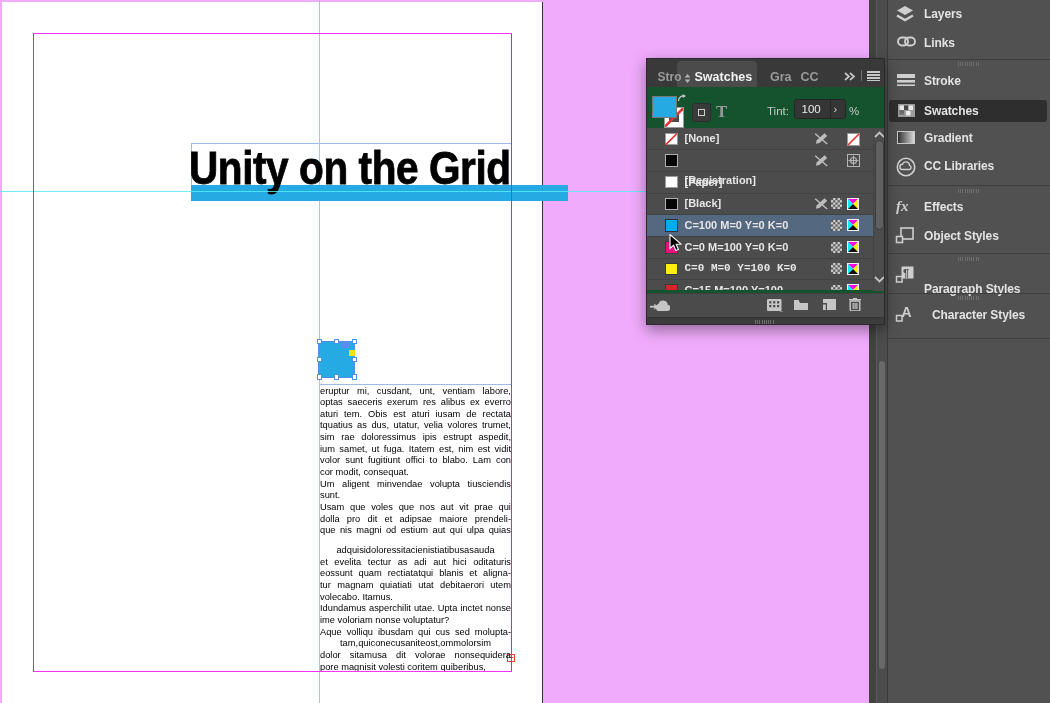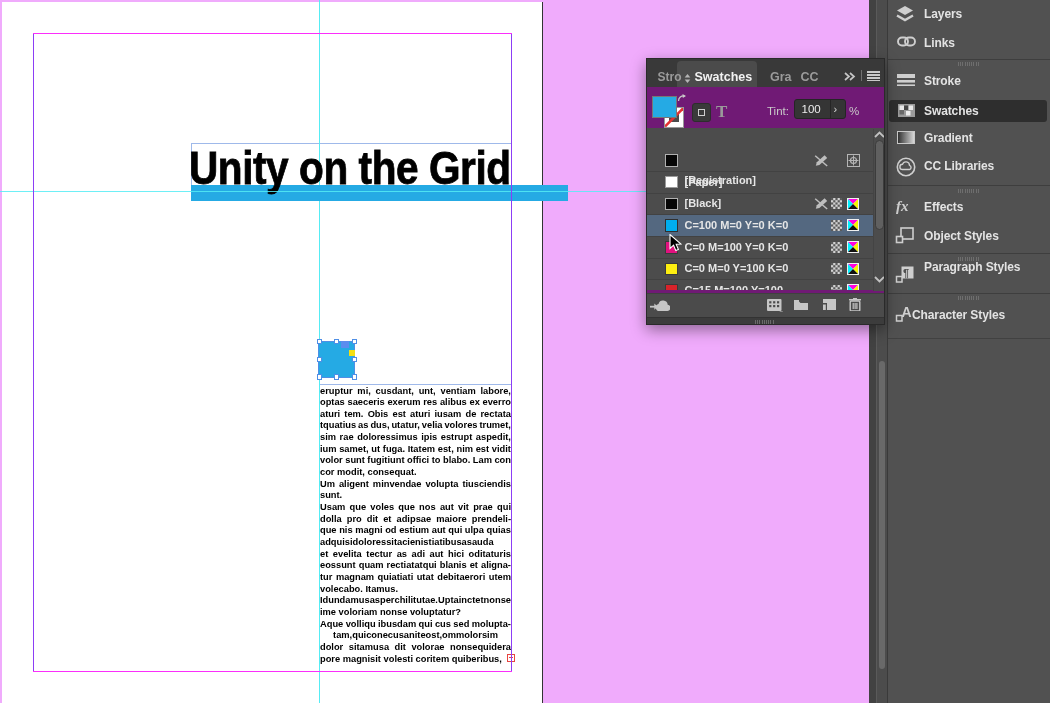--- a/index.html
+++ b/index.html
@@ -45,21 +45,21 @@
     <div class="abs handle" style="left:334.2px;top:374.4px;"></div>
     <div class="abs handle" style="left:351.8px;top:374.4px;"></div>
 
     <div class="abs" style="left:320px;top:384.4px;width:191px;height:1px;background:#9fb9ea;"></div>
 
     <div class="abs" style="left:506.5px;top:653.5px;width:8.5px;height:8.5px;border:1px solid #e8443f;background:#fff;">
       <div class="abs" style="left:3px;top:1px;width:1.2px;height:4.6px;background:#e8443f;"></div>
       <div class="abs" style="left:1.3px;top:2.7px;width:4.6px;height:1.2px;background:#e8443f;"></div>
     </div>
 
-    <div class="abs" id="body" style="left:320px;top:385.5px;width:191px;font-size:9.3px;line-height:11.65px;color:#000;font-weight:700;">
+    <div class="abs" id="body" style="left:320px;top:385.5px;width:191px;font-size:9.3px;line-height:11.65px;color:#000;font-weight:400;">
         <div style="white-space:nowrap;display:flex;justify-content:space-between;">
           <span>eruptur</span>
           <span>mi,</span>
           <span>cusdant,</span>
           <span>unt,</span>
           <span>ventiam</span>
           <span>labore,</span>
         </div>
         <div style="white-space:nowrap;display:flex;justify-content:space-between;">
           <span>optas</span>
@@ -151,21 +151,21 @@
           <span>que</span>
           <span>nis</span>
           <span>magni</span>
           <span>od</span>
           <span>estium</span>
           <span>aut</span>
           <span>qui</span>
           <span>ulpa</span>
           <span>quias</span>
         </div>
-        <div style="white-space:nowrap;display:flex;justify-content:flex-start;">
+        <div style="white-space:nowrap;display:flex;justify-content:center;margin-top:8px;">
           <span>ad</span>
           <span>quisi</span>
           <span>doloressit</span>
           <span>acienis</span>
           <span>tiatibus</span>
           <span>as</span>
           <span>auda</span>
         </div>
         <div style="white-space:nowrap;display:flex;justify-content:space-between;">
           <span>et</span>
@@ -240,22 +240,22 @@
   <div class="abs" id="dock" style="left:888px;top:0;width:162px;height:703px;background:#515151;z-index:10;color:#e3e3e3;font-size:12px;font-weight:bold;letter-spacing:-0.1px;">
     <div class="abs" style="left:1px;top:99.5px;width:158px;height:22px;background:#2e2e2e;border-radius:3px;"></div>
     <div class="abs dlbl" style="left:36px;top:7px;">Layers</div>
     <div class="abs dlbl" style="left:36px;top:35.5px;">Links</div>
     <div class="abs dlbl" style="left:36px;top:74px;">Stroke</div>
     <div class="abs dlbl" style="left:36px;top:103.5px;">Swatches</div>
     <div class="abs dlbl" style="left:36px;top:130.5px;">Gradient</div>
     <div class="abs dlbl" style="left:36px;top:158.5px;">CC Libraries</div>
     <div class="abs dlbl" style="left:36px;top:200px;">Effects</div>
     <div class="abs dlbl" style="left:36px;top:228.5px;">Object Styles</div>
-    <div class="abs dlbl" style="left:36px;top:260px;">Paragraph Styles</div>
-    <div class="abs dlbl" style="left:24px;top:307.5px;">Character Styles</div>
+    <div class="abs dlbl" style="left:36px;top:282px;">Paragraph Styles</div>
+    <div class="abs dlbl" style="left:44px;top:307.5px;">Character Styles</div>
 
     <div class="abs dsep" style="top:58.5px;"></div>
     <div class="abs dsep" style="top:185px;"></div>
     <div class="abs dsep" style="top:253px;"></div>
     <div class="abs dsep" style="top:292.5px;"></div>
     <div class="abs" style="left:0;top:337.5px;width:162px;height:1px;background:#414141;"></div>
 
     <div class="abs dgrip" style="top:62px;"></div>
     <div class="abs dgrip" style="top:188.5px;"></div>
     <div class="abs dgrip" style="top:256.5px;"></div>
@@ -322,21 +322,21 @@
       </svg>
     </div>
     <div class="abs" style="left:7px;top:305px;width:22px;height:18px;">
       <svg width="22" height="18" viewBox="0 0 22 18">
         <text x="6.5" y="12" font-size="14" font-weight="bold" fill="#cfcfcf" font-family="Liberation Sans">A</text>
         <rect x="1.5" y="10.5" width="5.5" height="5.5" fill="#515151" stroke="#cfcfcf" stroke-width="1.5"></rect>
       </svg>
     </div>
   </div>
 
-  <div class="abs" id="panel" style="left:645.5px;top:57.5px;width:239.5px;height:267.5px;background:#701a75;border:1px solid #2a2a2a;z-index:20;box-shadow:0 5px 14px rgba(0,0,0,0.4);overflow:hidden;">
+  <div class="abs" id="panel" style="left:645.5px;top:57.5px;width:239.5px;height:267.5px;background:#14532d;border:1px solid #2a2a2a;z-index:20;box-shadow:0 5px 14px rgba(0,0,0,0.4);overflow:hidden;">
 
     <div class="abs" style="left:0;top:0;width:239.5px;height:28px;background:#393939;"></div>
     <div class="abs" style="left:30.5px;top:2.5px;width:80px;height:25.5px;background:#4b4b4b;border-radius:4px 4px 0 0;"></div>
     <div class="abs" style="left:11px;top:11.5px;color:#9b9b9b;font-size:12px;font-weight:bold;">Stro</div>
     <div class="abs" style="left:37.5px;top:15px;width:7px;height:9px;">
       <svg width="7" height="9" viewBox="0 0 7 9">
         <path d="M3.5 0 L6.3 3.4 L0.7 3.4 Z" fill="#b5b5b5"></path>
         <path d="M3.5 9 L6.3 5.6 L0.7 5.6 Z" fill="#b5b5b5"></path>
       </svg>
     </div>
@@ -370,20 +370,40 @@
 
     <div class="abs" style="left:120.5px;top:46.5px;color:#c9c9c9;font-size:11.5px;">Tint:</div>
     <div class="abs" style="left:147px;top:40.5px;width:52px;height:20px;background:#353535;border:1px solid #252525;border-radius:3px;">
       <div class="abs" style="left:7px;top:3px;color:#ececec;font-size:11.5px;">100</div>
       <div class="abs" style="left:35px;top:0;width:1px;height:18px;background:#252525;"></div>
       <div class="abs" style="left:39px;top:3px;color:#d5d5d5;font-size:11px;">›</div>
     </div>
     <div class="abs" style="left:202.5px;top:46.5px;color:#c9c9c9;font-size:11.5px;">%</div>
 
     <div class="abs" id="list" style="left:0;top:69.5px;width:239.5px;height:161.5px;background:#4c4c4c;overflow:hidden;font-size:11px;font-weight:bold;color:#e6e6e6;">
+        <div style="position:absolute;left:0;top:0px;width:226px;height:21.7px;">
+          <div style="position:absolute;left:0;top:21.2px;width:226px;height:0.8px;background:#424242;"></div>
+          <div style="position:absolute;left:18.5px;top:4.5px;width:12.5px;height:12.5px;background:#fff;border:1px solid #9a9a9a;"></div>
+          <svg style="position:absolute;left:18.5px;top:4.5px;" width="12.5" height="12.5">
+            <line x1="0.5" y1="12" x2="12" y2="0.5" stroke="#e03030" stroke-width="1.6"></line>
+          </svg>
+          <div style="position:absolute;left:38px;top:4.2px;white-space:nowrap;">[None]</div>
+          <div style="position:absolute;left:167.5px;top:5px;">
+            <svg width="14" height="12" viewBox="0 0 14 12">
+  <path d="M1.8 10.8 L2.8 7.2 L10.6 0.3 L13.2 3 L5.4 9.9 Z" fill="#bdbdbd"></path>
+  <line x1="1.2" y1="0.8" x2="13.2" y2="11" stroke="#bdbdbd" stroke-width="1.5"></line>
+            </svg>
+          </div>
+          <div style="position:absolute;left:200px;top:4.5px;">
+            <svg width="13" height="13" viewBox="0 0 13 13">
+              <rect x="0.5" y="0.5" width="12" height="12" fill="#fff" stroke="#999"></rect>
+              <line x1="1" y1="12" x2="12" y2="1" stroke="#e03030" stroke-width="1.6"></line>
+            </svg>
+          </div>
+        </div>
         <div style="position:absolute;left:0;top:21.7px;width:226px;height:21.7px;">
           <div style="position:absolute;left:0;top:21.2px;width:226px;height:0.8px;background:#424242;"></div>
           <div style="position:absolute;left:18.5px;top:4.5px;width:12.5px;height:12.5px;background:#060606;border:1px solid #b0b0b0;"></div>
           <div style="position:absolute;left:38px;top:4.2px;white-space:nowrap;margin-top:20px;">[Registration]</div>
           <div style="position:absolute;left:167.5px;top:5px;">
             <svg width="14" height="12" viewBox="0 0 14 12">
   <path d="M1.8 10.8 L2.8 7.2 L10.6 0.3 L13.2 3 L5.4 9.9 Z" fill="#bdbdbd"></path>
   <line x1="1.2" y1="0.8" x2="13.2" y2="11" stroke="#bdbdbd" stroke-width="1.5"></line>
             </svg>
           </div>
@@ -499,21 +519,21 @@
   <path d="M1 1 L11 1 L6 6 Z" fill="#ff00e0"></path>
               <path d="M1 1 L6 6 L1 11 Z" fill="#00f0ff"></path>
   <path d="M11 1 L11 11 L6 6 Z" fill="#f5f500"></path>
               <path d="M1 11 L6 6 L11 11 Z" fill="#101010"></path>
             </svg>
           </div>
         </div>
         <div style="position:absolute;left:0;top:130.2px;width:226px;height:21.7px;">
           <div style="position:absolute;left:0;top:21.2px;width:226px;height:0.8px;background:#424242;"></div>
           <div style="position:absolute;left:18.5px;top:4.5px;width:12.5px;height:12.5px;background:#fdee10;border:1px solid #3a3a3a;"></div>
-          <div style="position:absolute;left:38px;top:4.2px;white-space:nowrap;">C=0 M=0 Y=100 K=0</div>
+          <div style="position:absolute;left:38px;top:4.2px;white-space:nowrap;font-family:Liberation Mono, monospace;">C=0 M=0 Y=100 K=0</div>
           <div style="position:absolute;left:184px;top:5px;">
             <svg width="11" height="11" viewBox="0 0 11 11">
               <rect width="11" height="11" fill="#d2d2d2"></rect>
               <rect x="0" y="0" width="2.2" height="2.2" fill="#5a5a5a"></rect>
               <rect x="4.4" y="0" width="2.2" height="2.2" fill="#5a5a5a"></rect>
               <rect x="8.8" y="0" width="2.2" height="2.2" fill="#5a5a5a"></rect>
               <rect x="2.2" y="2.2" width="2.2" height="2.2" fill="#5a5a5a"></rect>
               <rect x="6.6000000000000005" y="2.2" width="2.2" height="2.2" fill="#5a5a5a"></rect>
               <rect x="0" y="4.4" width="2.2" height="2.2" fill="#5a5a5a"></rect>
               <rect x="4.4" y="4.4" width="2.2" height="2.2" fill="#5a5a5a"></rect>

